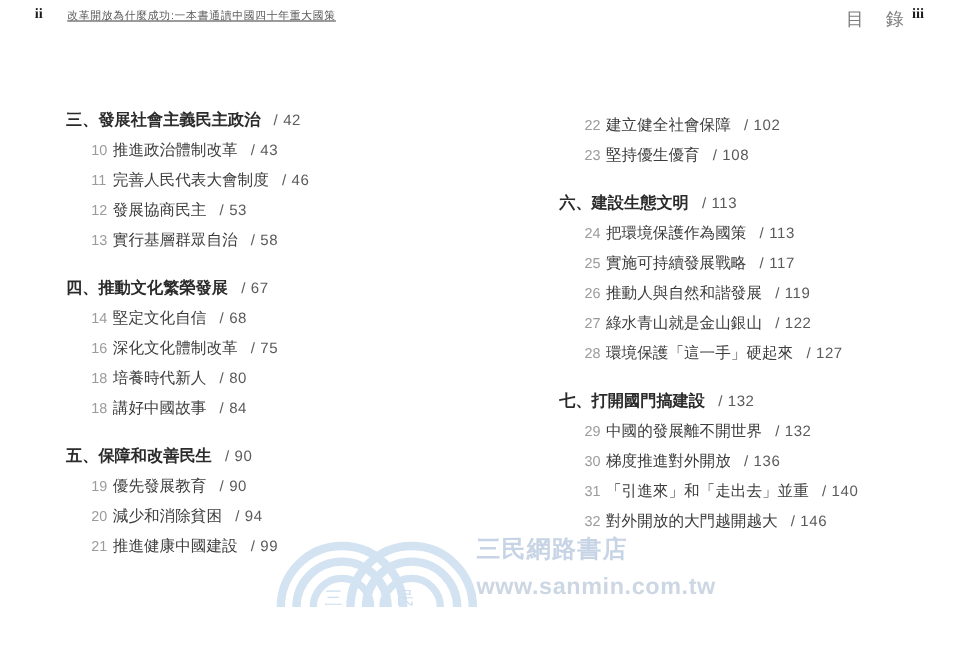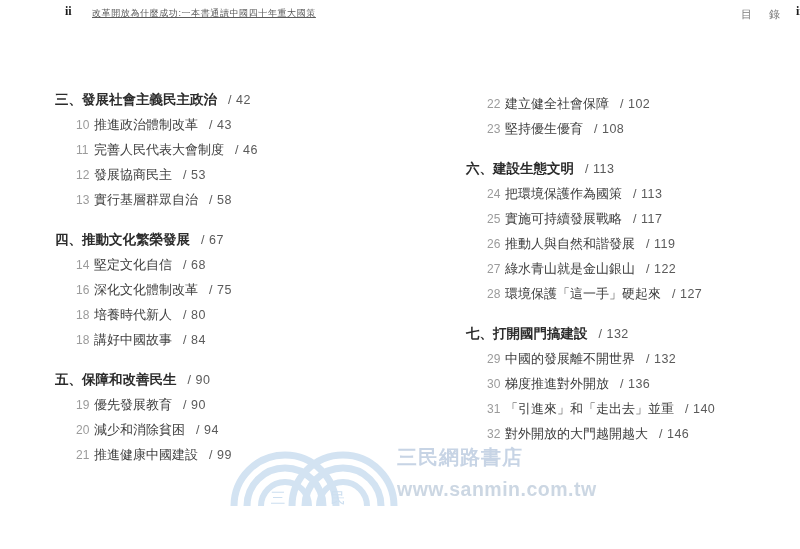--- a/index.html
+++ b/index.html
@@ -1,29 +1,29 @@
 <!DOCTYPE html>
 <html><head>
 <meta charset="utf-8">
 <style>
   html,body { margin:0; padding:0; background:#ffffff; }
   .page {
     position:relative; width:800px; height:549px; background:#ffffff;
     font-family:"Liberation Sans", sans-serif; overflow:hidden;
   }
   
-  .hdr span { position:absolute; white-space:nowrap;margin-left:36px; }
+  .hdr span { position:absolute; white-space:nowrap; }
   .pg-num {
     font-family:"Liberation Serif", serif; font-weight:bold;
     font-size:12px; color:#1c1c1c;
   }
   .pg-num.left  { left:29px; top:4px; }
   .pg-num.right { left:760px; top:4px; }
   .book-title { left:56px; top:7px; font-size:9px; color:#5a5a5a; letter-spacing:0.6px;text-decoration:underline; }
-  .hdr-sec    { left:705px; top:7px; font-size:11px; color:#7c7c7c; letter-spacing:7px; }
+  .hdr-sec    { left:705px; top:7px; font-size:15px; color:#7c7c7c; letter-spacing:7px; }
   
   .toc-col { position:absolute; }
   .toc-col.left  { left:55px;  top:91px; width:360px; }
   .toc-col.right { left:466px; top:95px; width:330px; }
   .toc-row { height:25px; white-space:nowrap; }
   .toc-row.section {
     margin-top:15px; font-weight:bold; font-size:13.5px; color:#2b2b2b;
   }
   .toc-col .toc-row:first-child { margin-top:0; }
   .toc-row.item { font-size:13px; color:#3d3d3d; }

